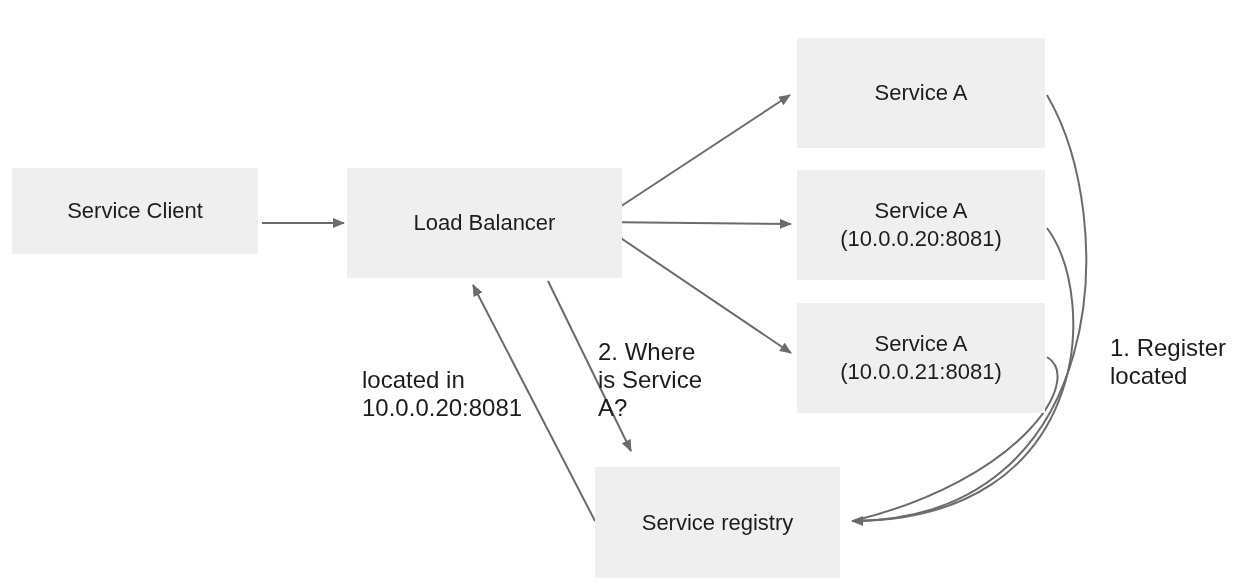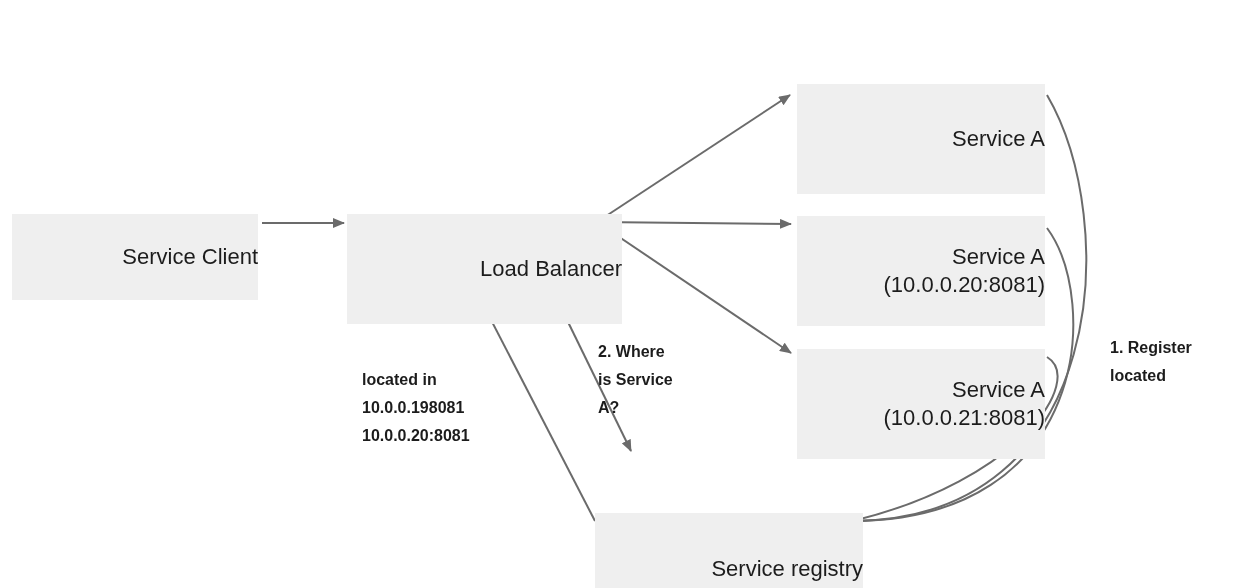--- a/index.html
+++ b/index.html
@@ -23,39 +23,37 @@
     height: 588px;
   }
   .node {
     position: absolute;
     background: #efefef;
     color: #1c1c1c;
     font-size: 22px;
     line-height: 28px;
     display: flex;
     flex-direction: column;
-    align-items: flex-end;
+    align-items: center;
     justify-content: center;
     text-align: center;
-    margin-top: 46px;
   }
   .node-service-client { left: 12px;  top: 168px; width: 246px; height: 86px; }
   .node-load-balancer  { left: 347px; top: 168px; width: 275px; height: 110px; }
   .node-service-a-1    { left: 797px; top: 38px;  width: 248px; height: 110px; }
   .node-service-a-2    { left: 797px; top: 170px; width: 248px; height: 110px; }
   .node-service-a-3    { left: 797px; top: 303px; width: 248px; height: 110px; }
-  .node-service-registry { left: 595px; top: 467px; width: 268px; height: 111px; }
+  .node-service-registry { left: 595px; top: 467px; width: 245px; height: 111px; }
   .note {
     position: absolute;
     color: #1c1c1c;
-    font-size: 16px;
+    font-size: 24px;
     line-height: 28px;
     white-space: nowrap;
     text-align: left;
-    font-weight: bold;
   }
   .note-located  { left: 362px;  top: 366px; }
   .note-where    { left: 598px;  top: 338px; }
   .note-register { left: 1110px; top: 334px; }
 </style>
 </head>
 <body>
 
 <div class="canvas">
 
@@ -113,17 +111,16 @@
   </div>
 
   <div class="note note-where">
     <div>2. Where</div>
     <div>is Service</div>
     <div>A?</div>
   </div>
 
   <div class="note note-located">
     <div>located in</div>
-    <div>10.0.0.198081</div>
     <div>10.0.0.20:8081</div>
   </div>
 
 </div>
 
 </body></html>

